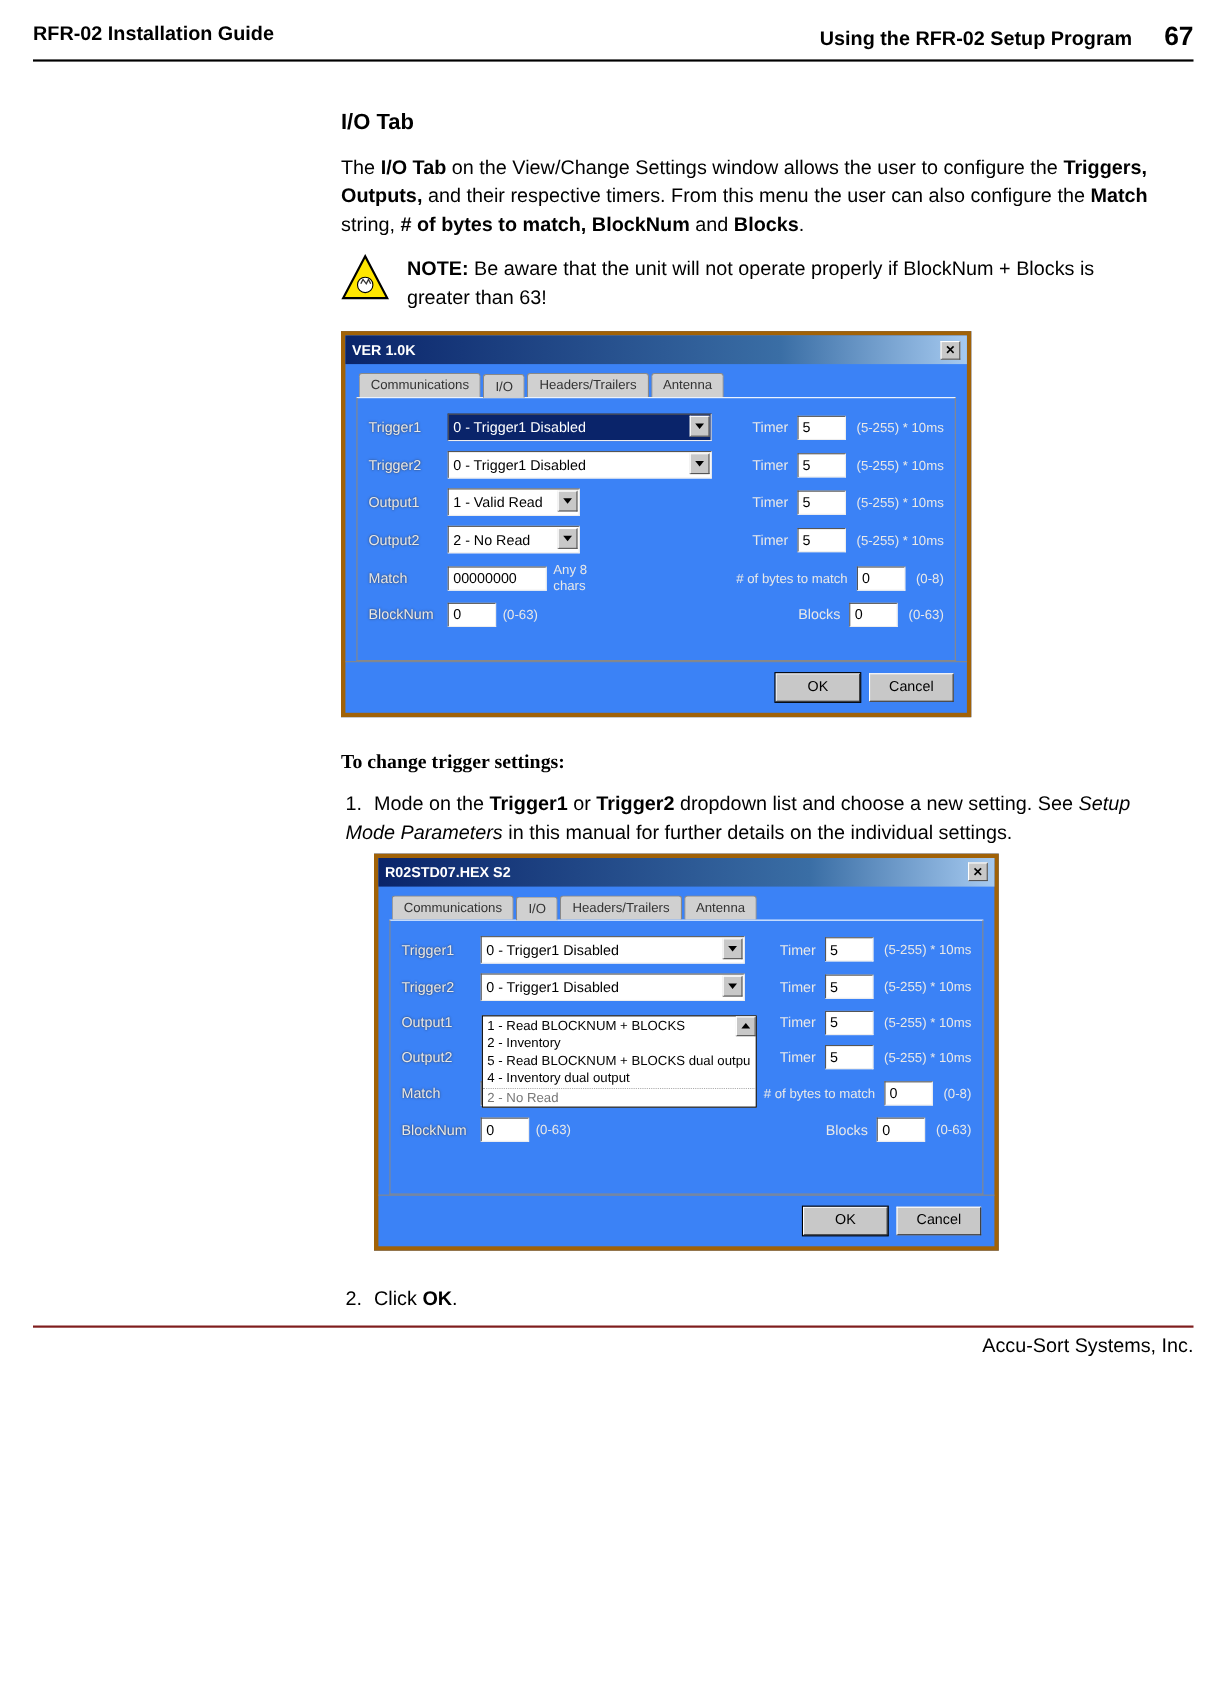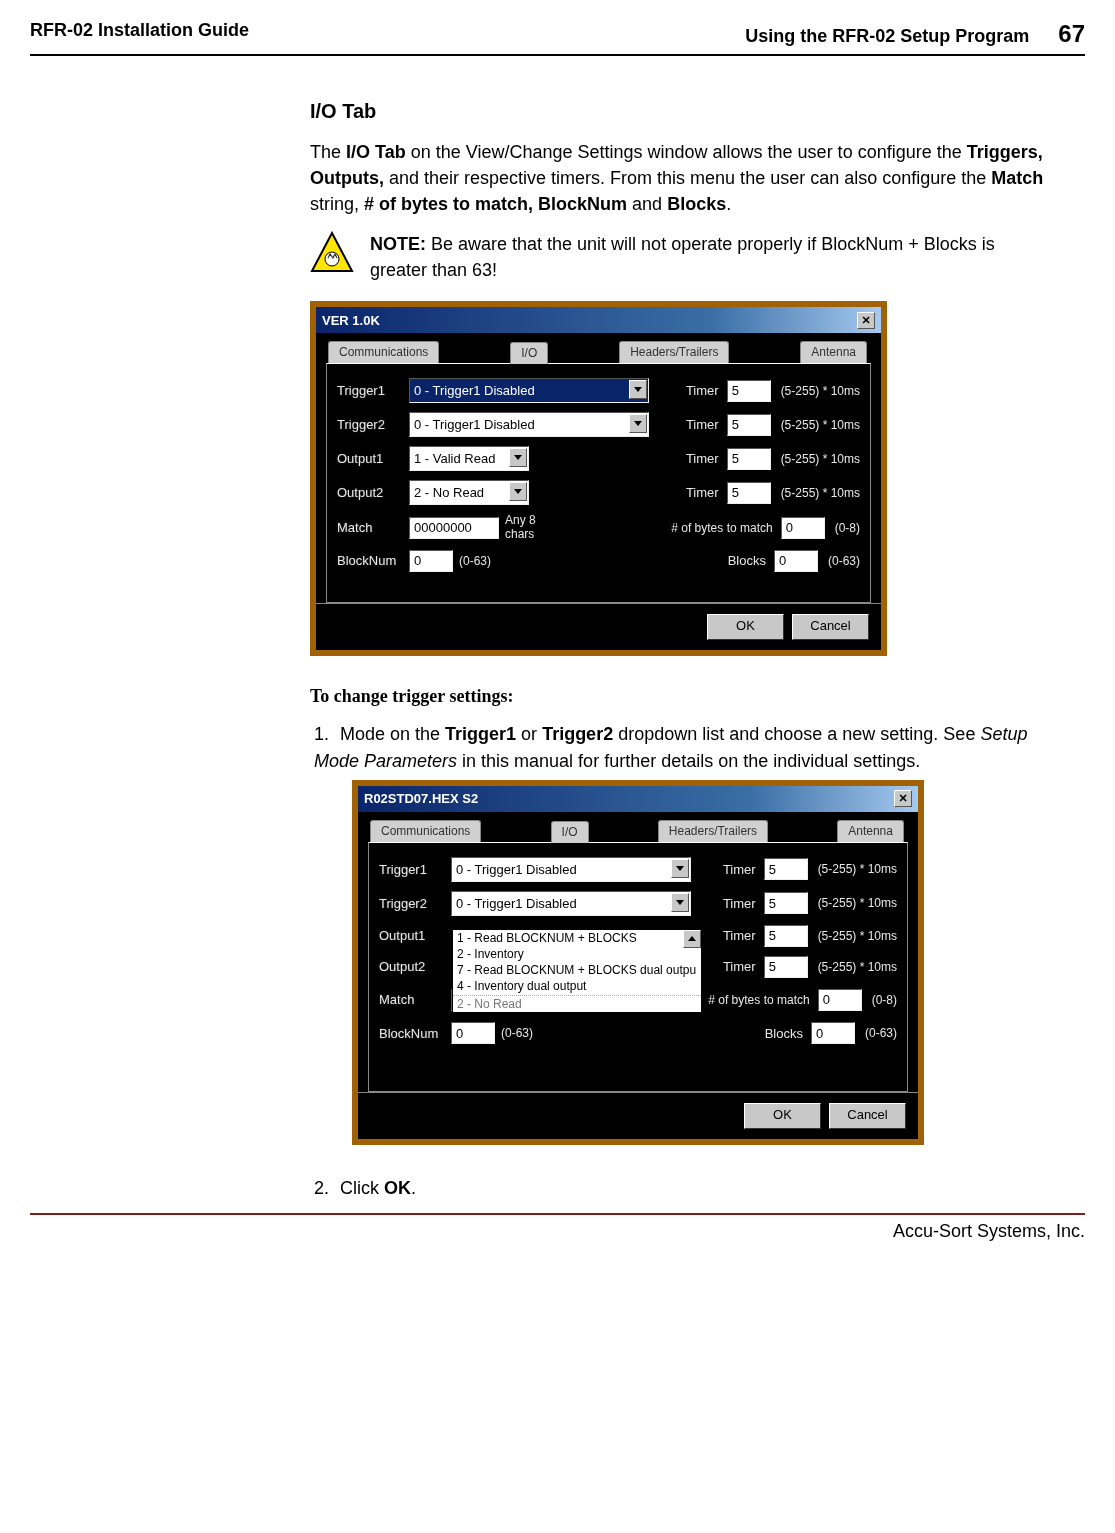--- a/index.html
+++ b/index.html
@@ -23,24 +23,24 @@
   .top-right { white-space: nowrap; }
   .page-num { margin-left: 24px; font-size: 24px; }
   .content { margin-left: 280px; margin-right: 40px; }
   .section-heading { font-weight: bold; font-size: 20px; margin-bottom: 16px; }
   .body-text { line-height: 1.45; margin-bottom: 14px; }
   .body-text b { font-weight: bold; }
   .note-row { display: flex; align-items: flex-start; margin-bottom: 18px; }
   .note-icon { margin-right: 16px; }
   .note-text { line-height: 1.45; }
   .dialog {
-    border: 6px solid #a16207;
+    border: 4px solid #a16207;
     width: 565px;
     margin-bottom: 30px;
-    background: #000000;
+    background: #3b82f6;
     font-family: Tahoma, Arial, sans-serif;
     font-size: 13px;
   }
   .titlebar {
     background: linear-gradient(90deg, #0a246a 0%, #3a6ea5 70%, #a6caf0 100%);
     color: #fff;
     font-weight: bold;
     padding: 3px 6px;
     display: flex;
     justify-content: space-between;
@@ -53,21 +53,20 @@
     background: #c8c8c8;
     border: 1px solid #fff;
     border-right-color: #555; border-bottom-color: #555;
     color: #000; font-weight: bold;
     display: flex; align-items: center; justify-content: center;
     font-size: 11px;
   }
   .tab-row {
     display: flex;
     padding: 8px 12px 0 12px;
-    justify-content: space-between;
   }
   .tab {
     padding: 3px 10px;
     border: 1px solid #888;
     border-bottom: none;
     margin-right: 2px;
     background: #d0d0d0;
     font-size: 12px;
     border-radius: 3px 3px 0 0;
     color: #333;
@@ -292,21 +291,21 @@
       <div class="winbtn">Cancel</div>
     </div>
   </div>
 
   <div class="sub-heading">To change trigger settings:</div>
 
   <div class="numbered">
     <span class="num">1.</span><span>Mode on the </span><b>Trigger1</b><span> or </span><b>Trigger2</b><span> dropdown list and choose a new setting. See </span><i>Setup Mode Parameters</i><span> in this manual for further details on the individual settings.</span>
   </div>
 
-  <div class="dialog" style="margin-left:42px; width:560px;">
+  <div class="dialog" style="margin-left:30px; width:560px;">
     <div class="titlebar">
       <span>R02STD07.HEX  S2</span>
       <div class="close-x">✕</div>
     </div>
     <div class="tab-row">
       <div class="tab">Communications</div>
       <div class="tab active">I/O</div>
       <div class="tab">Headers/Trailers</div>
       <div class="tab">Antenna</div>
     </div>
@@ -329,21 +328,21 @@
           <span>0 - Trigger1 Disabled</span>
           <div class="arrow-btn">
               <div class="tri-down"></div>
             </div>
           <div class="dropdown-list">
             <div class="scroll-up">
                 <div class="tri-up"></div>
               </div>
             <div class="opt">1 - Read BLOCKNUM + BLOCKS</div>
             <div class="opt">2 - Inventory</div>
-            <div class="opt">7 - Read BLOCKNUM + BLOCKS dual outpu</div>
+            <div class="opt">5 - Read BLOCKNUM + BLOCKS dual outpu</div>
             <div class="opt">4 - Inventory dual output</div>
             <div class="greyed-under">2 - No Read</div>
           </div>
         </div>
         <span class="rlabel">Timer</span>
         <div class="txt">5</div>
         <span class="hint">(5-255) * 10ms</span>
       </div>
       <div class="form-row">
         <span class="lbl">Output1</span>

